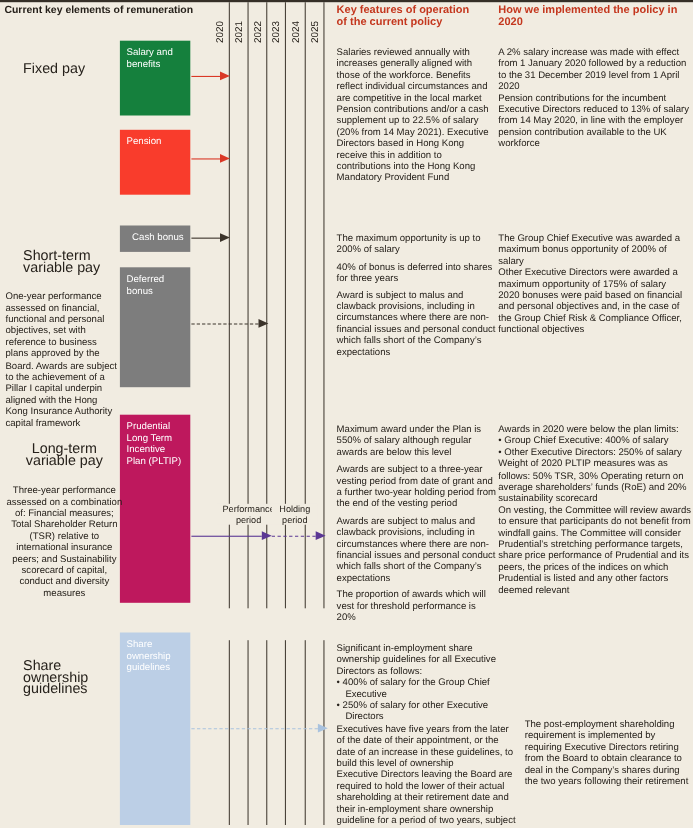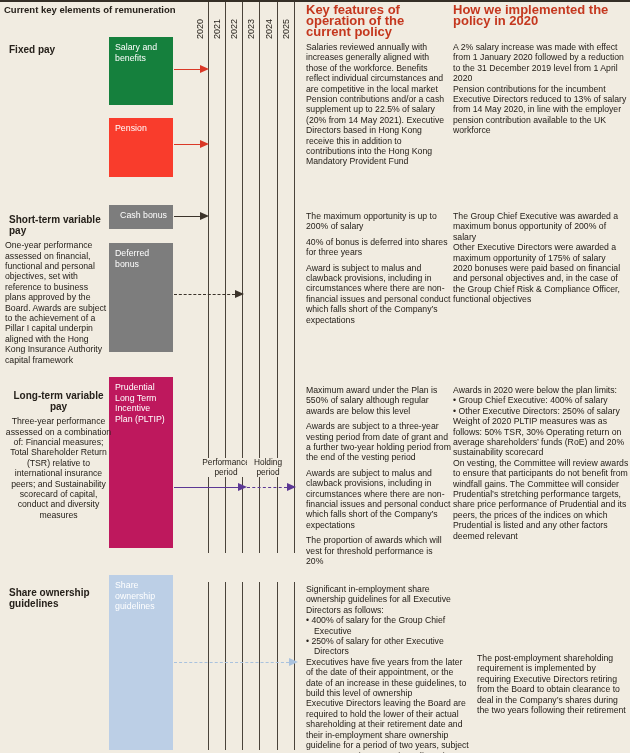--- a/index.html
+++ b/index.html
@@ -1,20 +1,20 @@
 <!DOCTYPE html>
 <html><head>
 <meta charset="utf-8">
 <style>
   html,body{margin:0;padding:0;background:#fff;}
   #page{position:relative;width:630px;height:753px;background:#f1ece1;
         font-family:"Liberation Sans",sans-serif;color:#26211b;overflow:hidden;}
   .topline{position:absolute;left:0;top:0;width:630px;height:2px;background:#352f27;}
   .h-main{position:absolute;left:4px;top:4px;width:190px;font-size:9.5px;font-weight:bold;line-height:11px;}
-  .h-red{position:absolute;top:4px;font-size:13px;font-weight:bold;color:#c4371e;line-height:11px;}
+  .h-red{position:absolute;top:4px;font-size:10px;font-weight:bold;color:#c4371e;line-height:11px;}
   #h-mid{left:306px;width:122px;}
   #h-right{left:453px;width:178px;}
 
   .gridline{position:absolute;width:1px;background:#4a433a;}
   .gl-top{top:2px;height:551px;}
   .gl-bot{top:582px;height:168px;}
   .glx0{left:208px}.glx1{left:225px}.glx2{left:242px}.glx3{left:259px}.glx4{left:277px}.glx5{left:294px}
 
   .year{position:absolute;top:2px;height:37px;width:12px;font-size:9px;
         writing-mode:vertical-rl;transform:rotate(180deg);line-height:12px;}
@@ -35,21 +35,21 @@
          border-bottom:4.5px solid transparent;border-left:9px solid #3b332a;}
   .red.aline{border-top-color:#da3826}.red.ahead{border-left-color:#da3826}
   .purple.aline{border-top-color:#5b3794}.purple.ahead{border-left-color:#5b3794}
   .blue.aline{border-top-color:#a9c2de}.blue.ahead{border-left-color:#a9c2de}
 
   .plabel{position:absolute;font-size:8.3px;line-height:9.5px;text-align:center;background:#f1ece1;}
   #perf-label{left:197px;top:458px;width:58px;}
   #hold-label{left:247px;top:458px;width:42px;}
 
   .col{position:absolute;}
-  .lefth{font-weight:bold;font-size:10px;line-height:10.6px;margin:4px;}
+  .lefth{font-weight:normal;font-size:13px;line-height:10.6px;margin:16px;}
   .body, .body p{font-size:8.7px;line-height:10.4px;margin:0;}
   .gapped p{margin:0 0 5px;}
   .bullet{padding-left:8px;text-indent:-8px;}
   #s0-left{left:5px;top:41px;width:100px;}
   #s0-mid{left:306px;top:42px;width:143px;}
   #s0-right{left:453px;top:42px;width:177px;}
   #s1-left{left:5px;top:211px;width:103px;}
   #s1-mid{left:306px;top:211px;width:146px;}
   #s1-right{left:453px;top:211px;width:177px;}
   #s2-left{left:5px;top:387px;width:107px;text-align:center;}

